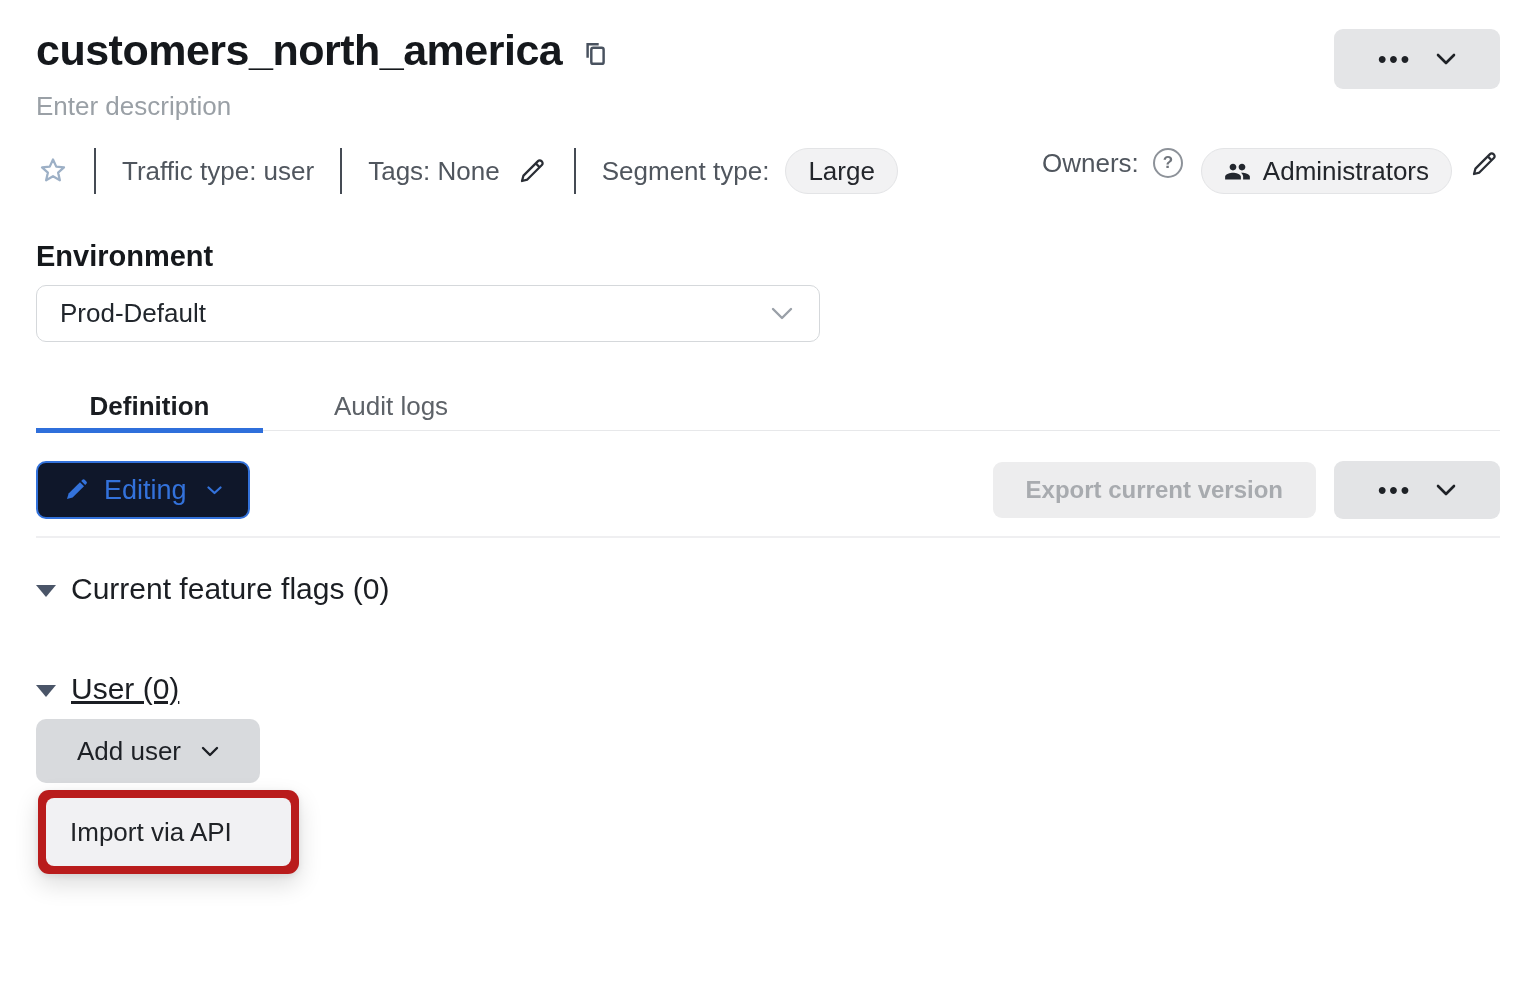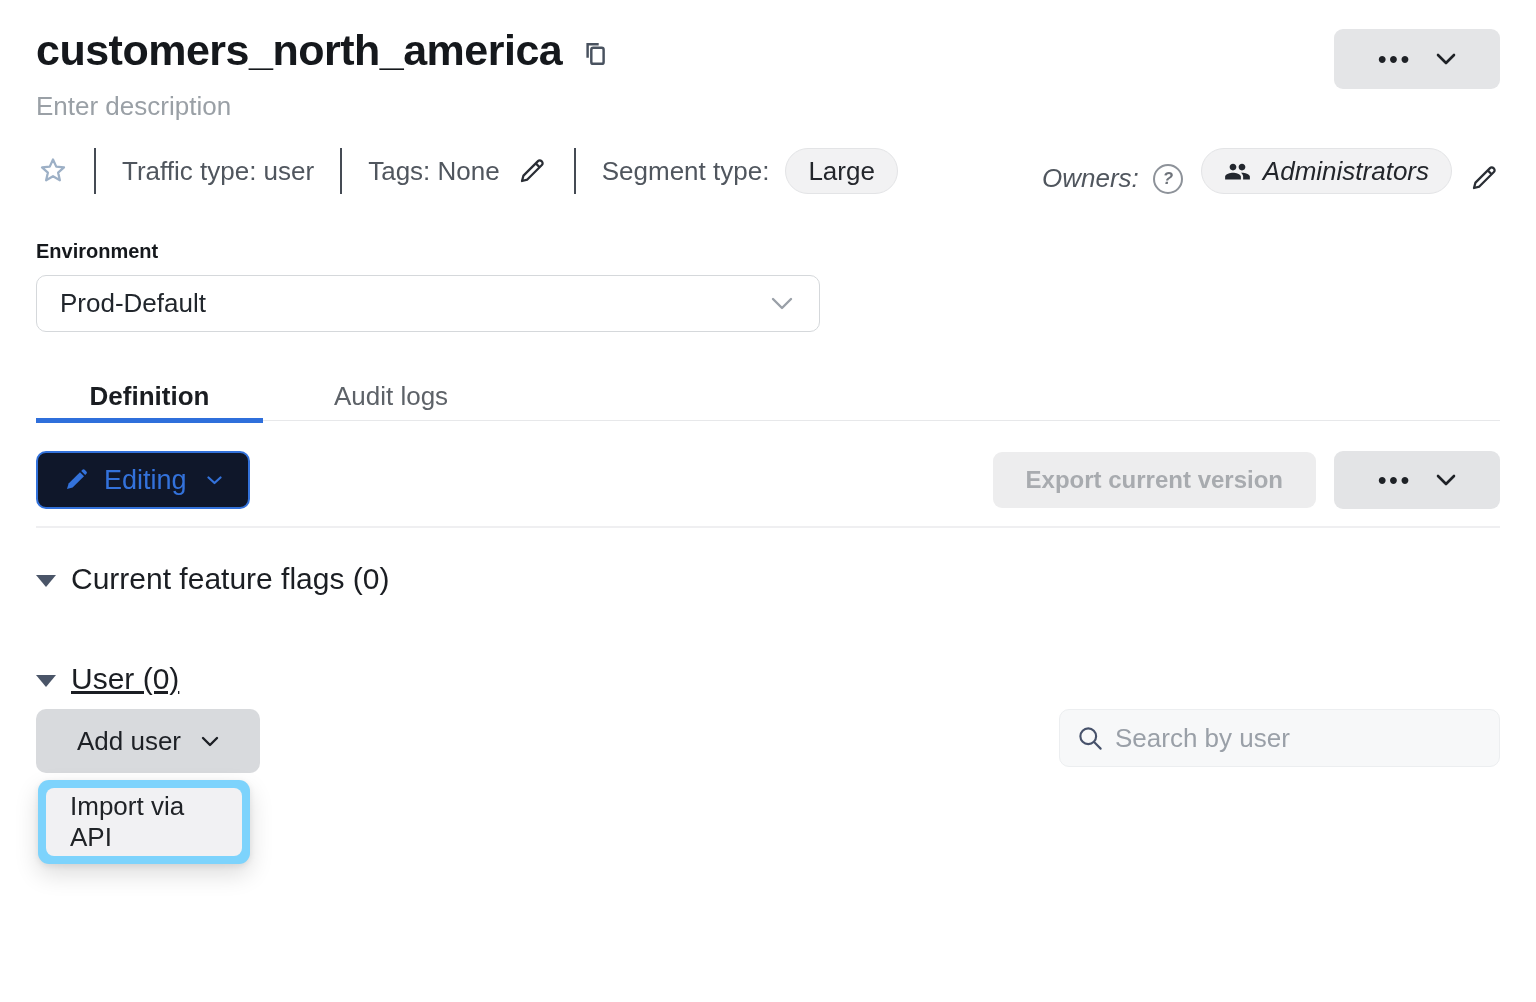--- a/index.html
+++ b/index.html
@@ -20,28 +20,28 @@
 
   
   .meta-row { margin-top:26px; display:flex; align-items:center; height:46px; }
   .meta-sep { width:2px; height:46px; background:#454b54; margin:0 26px; }
   .meta-text { font-size:26px; color:#50565e; }
   .star-btn { display:inline-flex; cursor:pointer; margin-left:2px; }
   .inline-icon-btn { display:inline-flex; cursor:pointer; margin-left:16px; }
   .pill { display:inline-flex; align-items:center; gap:12px; background:#f2f2f3;
           border:1px solid #e3e4e6; border-radius:24px; padding:0 22px; height:46px;
           font-size:26px; color:#23262b; }
-  .meta-right { margin-left:auto; display:flex; align-items:flex-end;font-style:italic; }
+  .meta-right { margin-left:auto; display:flex; align-items:flex-start; }
   .help-circle { width:30px; height:30px; border:2px solid #8d9299; border-radius:50%;
                  display:inline-flex; align-items:center; justify-content:center;
                  font-size:17px; color:#6f747b; margin-left:14px; font-weight:700; cursor:pointer; }
   .owners-pill { margin-left:18px; cursor:pointer; }
 
   
-  .env-label { margin-top:46px; font-size:20px; font-weight:700; color:#15181c; }
+  .env-label { margin-top:46px; font-size:29px; font-weight:700; color:#15181c; }
   .select { margin-top:12px; width:784px; height:57px; background:#fff;
             border:1px solid #d5d8db; border-radius:10px; display:flex; align-items:center;
             justify-content:space-between; padding:0 26px 0 23px; cursor:pointer; }
   .select-value { font-size:26px; color:#21262c; }
 
   
   .tabs { margin-top:40px; display:flex; border-bottom:1px solid #e7e8ea; }
   .tab { position:relative; height:48px; display:flex; align-items:center; justify-content:center;
          font-size:26px; color:#5d6268; cursor:pointer; }
   .tab-1 { width:227px; }
@@ -71,21 +71,21 @@
                 display:flex; align-items:center; justify-content:center; }
   .dotted-text { font-size:23.5px; color:#202328; }
   .dotted-link { color:#2f6fdb; font-weight:700; cursor:pointer; }
 
   .user-head { margin-top:66px;text-decoration:underline; }
   .user-row { margin-top:13px; display:flex; justify-content:space-between; align-items:flex-start; }
   .add-user-wrap { position:relative;border-radius:15px; }
   .add-user-btn { width:224px; height:64px; background:#d8dadd; border:none; border-radius:10px;
                   display:flex; align-items:center; justify-content:center; gap:20px;
                   font-size:26px; color:#1d2025; cursor:pointer; font-family:inherit; }
-  .dropdown-panel { position:absolute; top:71px; left:2px; width:212px; background:#7dd3fc;
+  .dropdown-panel { position:absolute; top:71px; left:2px; width:261px; background:#b91c1c;
                     border-radius:11px; padding:8px;
                     box-shadow:0 10px 24px rgba(0,0,0,0.14), 0 2px 6px rgba(0,0,0,0.08); }
   .menu-item { background:#f1f1f3; border-radius:8px; height:68px; display:flex; align-items:center;
                padding:0 24px; font-size:26px; color:#202327; cursor:pointer; }
 
   .search-box { width:441px; height:58px; background:#f7f8f9; border:1px solid #eceef0;
                 border-radius:10px; display:flex; align-items:center; padding:0 17px; gap:11px; }
   .search-box input { border:none; outline:none; background:transparent; flex:1;
                       font-size:26px; color:#30353c; font-family:inherit; }
   .search-box input::placeholder { color:#9aa0a8; }
@@ -223,24 +223,15 @@
           <svg width="18" height="11" viewBox="0 0 18 11" fill="none" stroke="#1d2025" stroke-width="2.4" stroke-linecap="round" stroke-linejoin="round">
             <polyline points="2,2 9,9 16,2"></polyline>
           </svg>
         </span>
       </button>
       <div class="dropdown-panel">
         <div class="menu-item">Import via API</div>
       </div>
     </div>
 
-    <div class="search-box">
-      <span>
-        <svg width="27" height="27" viewBox="0 0 24 24" fill="none" stroke="#47526b" stroke-width="1.9" stroke-linecap="round">
-          <circle cx="10" cy="10" r="7"></circle>
-          <line x1="15.2" y1="15.2" x2="21" y2="21"></line>
-        </svg>
-      </span>
-      <input type="text" placeholder="Search by user" style="">
-    </div>
   </div>
 
 </div>
 
 </body></html>

